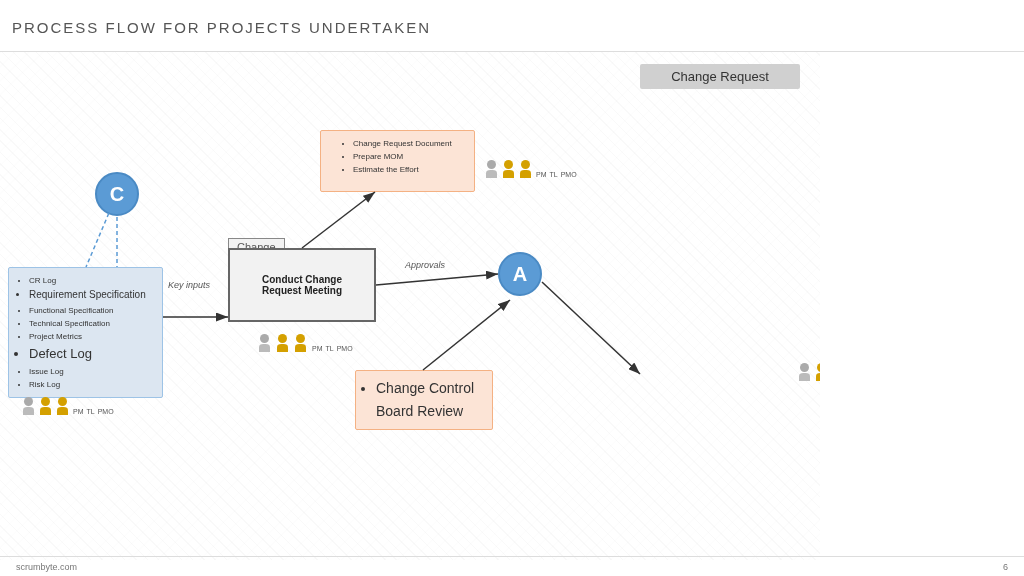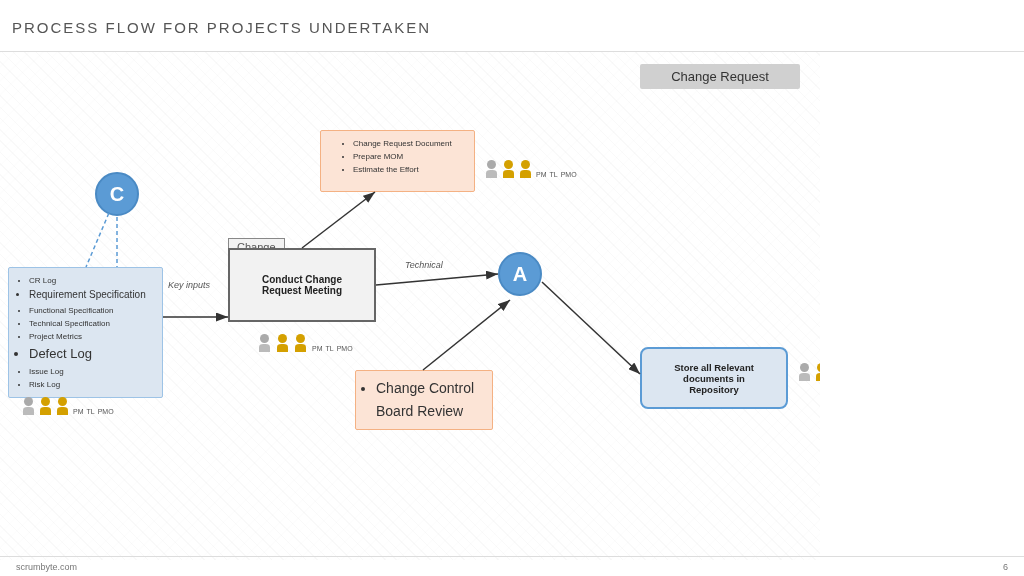--- a/index.html
+++ b/index.html
@@ -410,25 +410,20 @@
       <span>PMO</span>
     </div>
   </div>
 
   <div class="ccb-box">
     <ul id="ccb-list">
         <li style="font-size: 14px;">Change Control Board Review</li>
       </ul>
   </div>
 
-  <div class="store-box">
-    <span style="white-space:pre-line">Store all Relevant
-documents in
-Repository</span>
-  </div>
 
   <div style="position:absolute;top:311px;left:798px;display:flex;gap:5px;align-items:flex-end;">
     <div class="person-icon gray-p">
       <div class="p-head"></div>
       <div class="p-body"></div>
     </div>
     <div class="person-icon yellow-p">
       <div class="p-head"></div>
       <div class="p-body"></div>
     </div>
@@ -438,21 +433,21 @@
     </div>
     <div class="role-labels">
       <span>PM</span>
       <span>TL</span>
       <span>PMO</span>
     </div>
   </div>
 
   <div class="label-text" style="top:228px;left:168px;">Key inputs</div>
 
-  <div class="label-text" style="top:208px;left:405px;">Technical</div>
+  <div class="label-text" style="top:208px;left:405px;">Approvals</div>
 
   <svg class="arrows-svg">
 
     <line x1="117" y1="165" x2="117" y2="215" stroke="#5b9bd5" stroke-width="1.5" stroke-dasharray="4,3"></line>
 
     <line x1="163" y1="265" x2="228" y2="265" stroke="#333" stroke-width="1.5" marker-end="url(#arrowhead)"></line>
 
     <line x1="376" y1="233" x2="498" y2="222" stroke="#333" stroke-width="1.5" marker-end="url(#arrowhead)"></line>
 
     <line x1="542" y1="230" x2="640" y2="322" stroke="#333" stroke-width="1.5" marker-end="url(#arrowhead)"></line>

